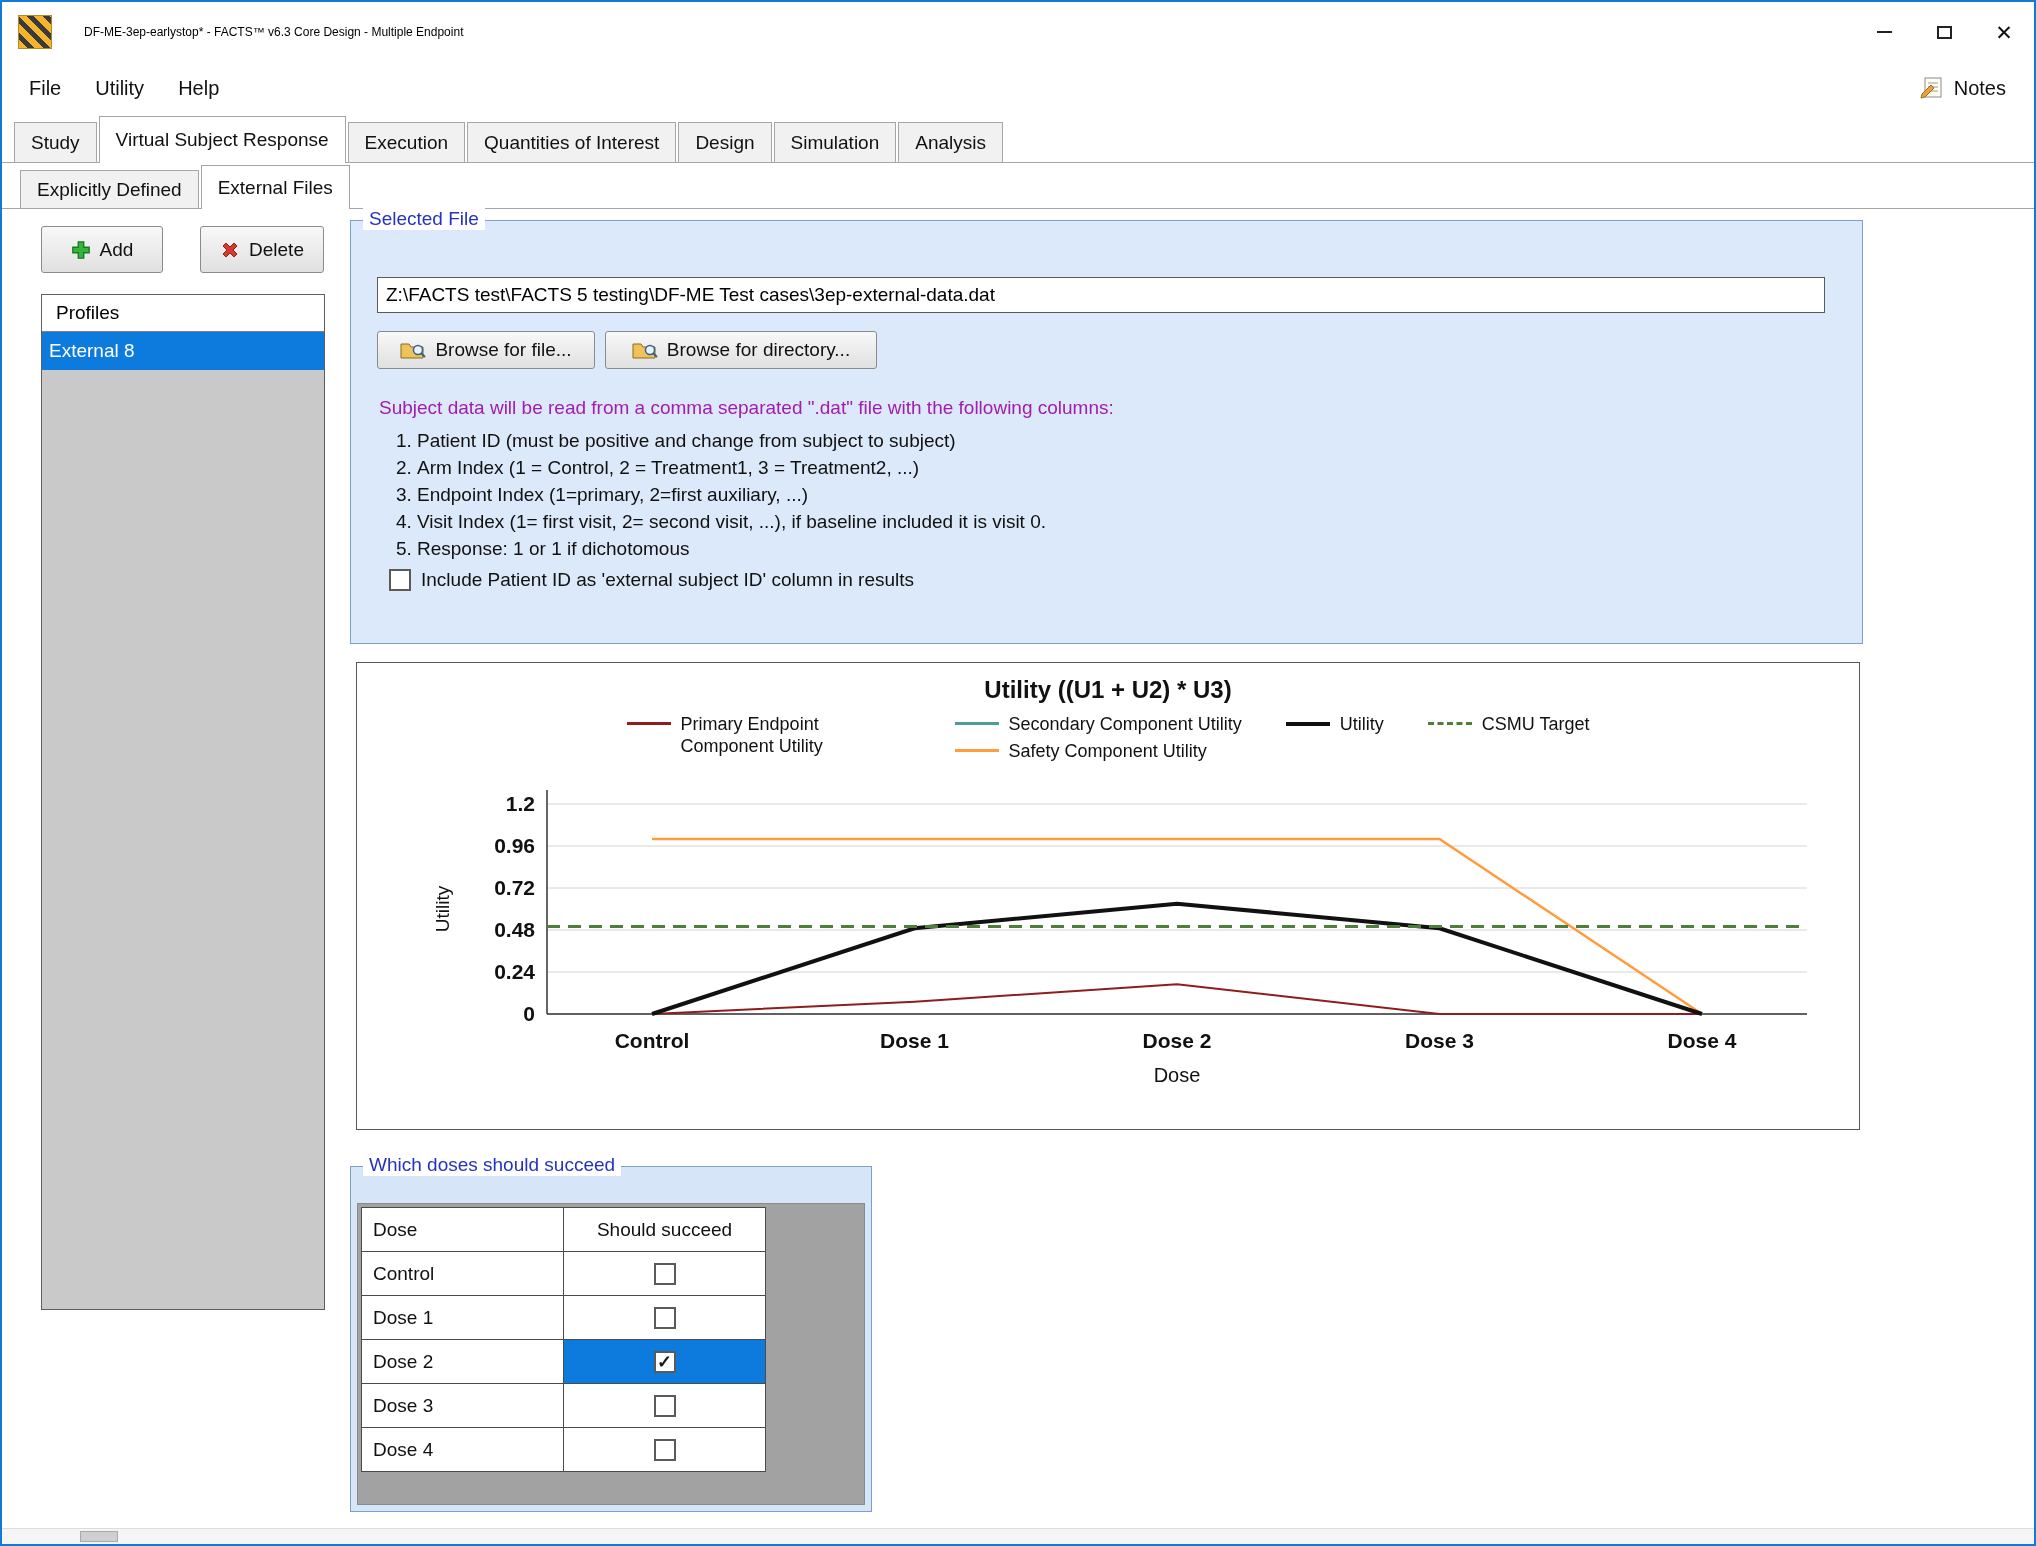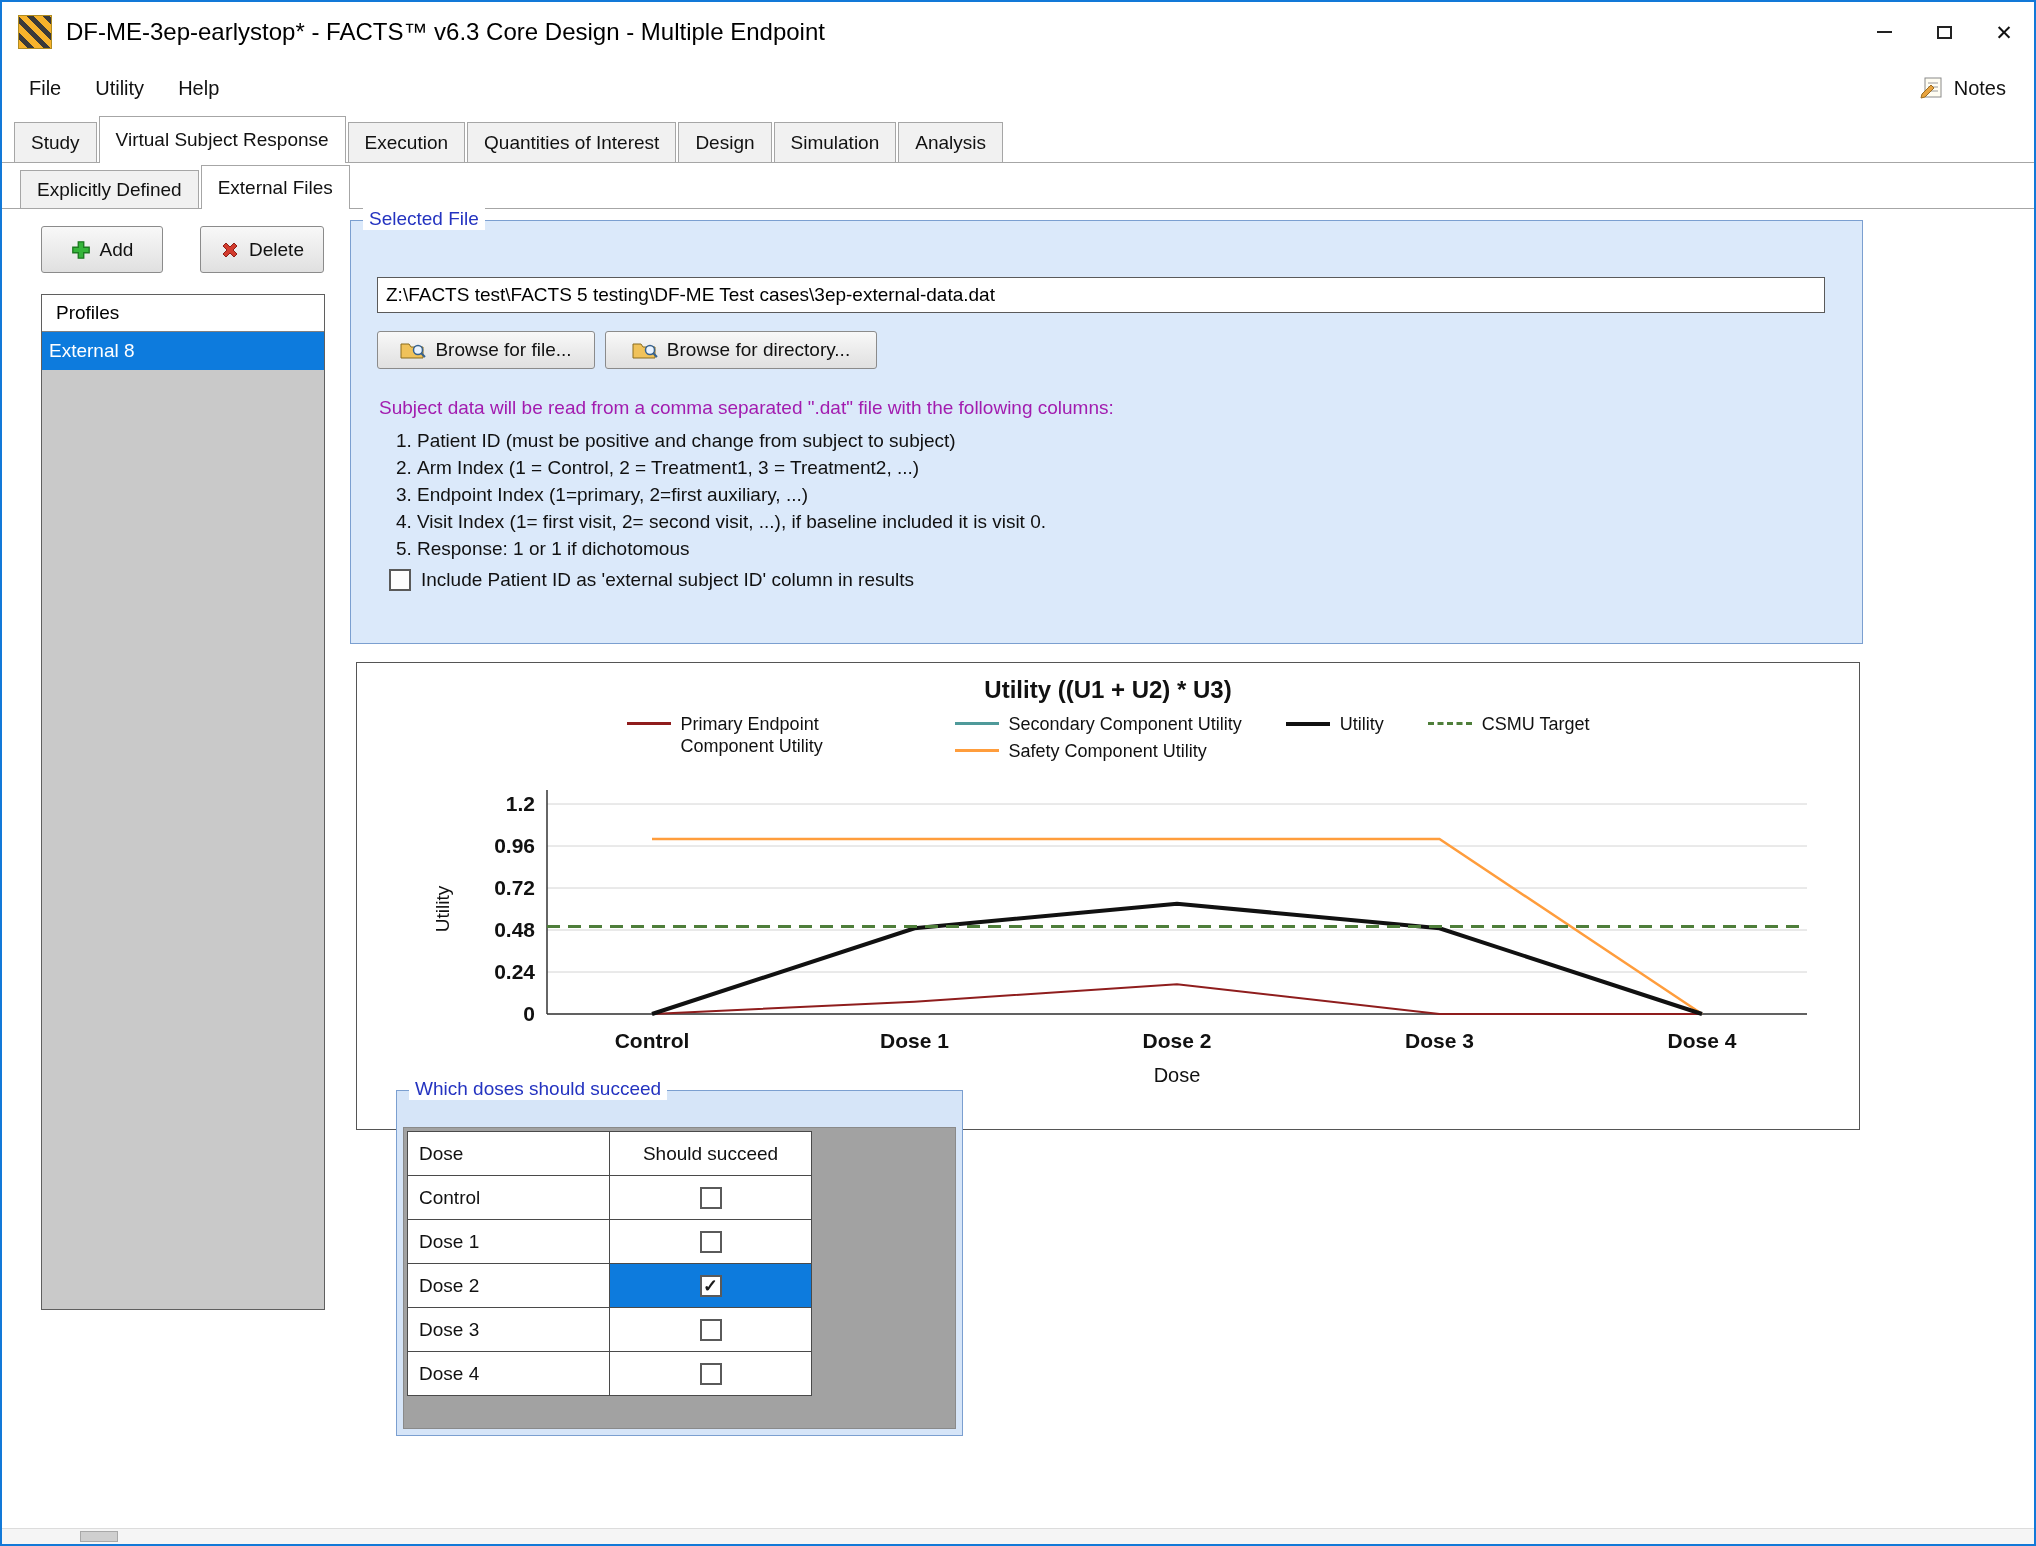--- a/index.html
+++ b/index.html
@@ -6,21 +6,21 @@
   html,body { margin:0; padding:0; background:#9a9a9a; }
   body { font-family:"Liberation Sans", sans-serif; }
   #app { position:relative; width:2036px; height:1546px; background:#fff;
          border:2px solid #1279d8; overflow:hidden; }
 
   
   .titlebar { position:absolute; top:0; left:0; right:0; height:60px;
               display:flex; align-items:center; background:#fff; }
   .app-icon { width:34px; height:34px; margin-left:16px; border:1px solid #b08c22;
               background:repeating-linear-gradient(45deg,#f7b32b 0 6px,#3a3a3a 6px 11px); }
-  .title-text { margin-left:14px; font-size:24px; color:#000; }
+  .title-text { margin-left:32px; font-size:12px; color:#000; }
   .win-controls { margin-left:auto; display:flex; height:100%; }
   .win-btn { width:60px; height:100%; display:flex; align-items:center; justify-content:center; }
   .glyph-min { width:15px; height:2px; background:#222; }
   .glyph-max { width:15px; height:13px; border:2px solid #222; }
   .glyph-close { font-size:21px; color:#111; line-height:1; }
 
   
   .menubar { position:absolute; top:60px; left:0; right:0; height:52px;
              display:flex; align-items:center; padding:0 10px; background:#fff; }
   .menu-item { font-size:20px; color:#111; padding:8px 17px; }
@@ -83,21 +83,21 @@
   .chart-title { text-align:center; padding-top:13px; font-size:24px; font-weight:bold; color:#111; }
   .legend { display:flex; justify-content:center; gap:44px; align-items:flex-start; margin-top:10px; }
   .legend-item { display:flex; align-items:flex-start; gap:10px; font-size:18px; color:#111; }
   .legend-item .swatch { width:44px; margin-top:8px; flex:0 0 auto; }
   .legend-label { line-height:1.2; }
   .legend-item.wrap2 .legend-label { max-width:230px; }
   .legend-col { display:flex; flex-direction:column; gap:5px; }
   #chart-svg { display:block; margin-top:12px; font-family:"Liberation Sans",sans-serif; }
 
   
-  .doses-group { left:348px; top:1088px; width:567px; height:346px; background:#d6e5f8;margin-left:46px; }
+  .doses-group { left:348px; top:1164px; width:522px; height:346px; background:#d6e5f8; }
   .doses-gray { position:absolute; left:6px; top:36px; right:6px; bottom:6px;
                 background:#a2a2a2; border:1px solid #8a8a8a; }
   .doses-table { border-collapse:collapse; margin:3px 0 0 3px; background:#fff; }
   .doses-table th, .doses-table td { border:1px solid #4a4a4a; width:202px; height:44px;
                                      font-size:19px; color:#111; background:#fff; }
   .doses-table th { font-weight:normal; }
   .doses-table th:first-child, .doses-table td.dose-name { text-align:left; padding-left:11px; }
   .doses-table th:last-child { text-align:center; }
   .cell-check { text-align:center; }
   .cell-check .checkbox { margin:0 auto; }

